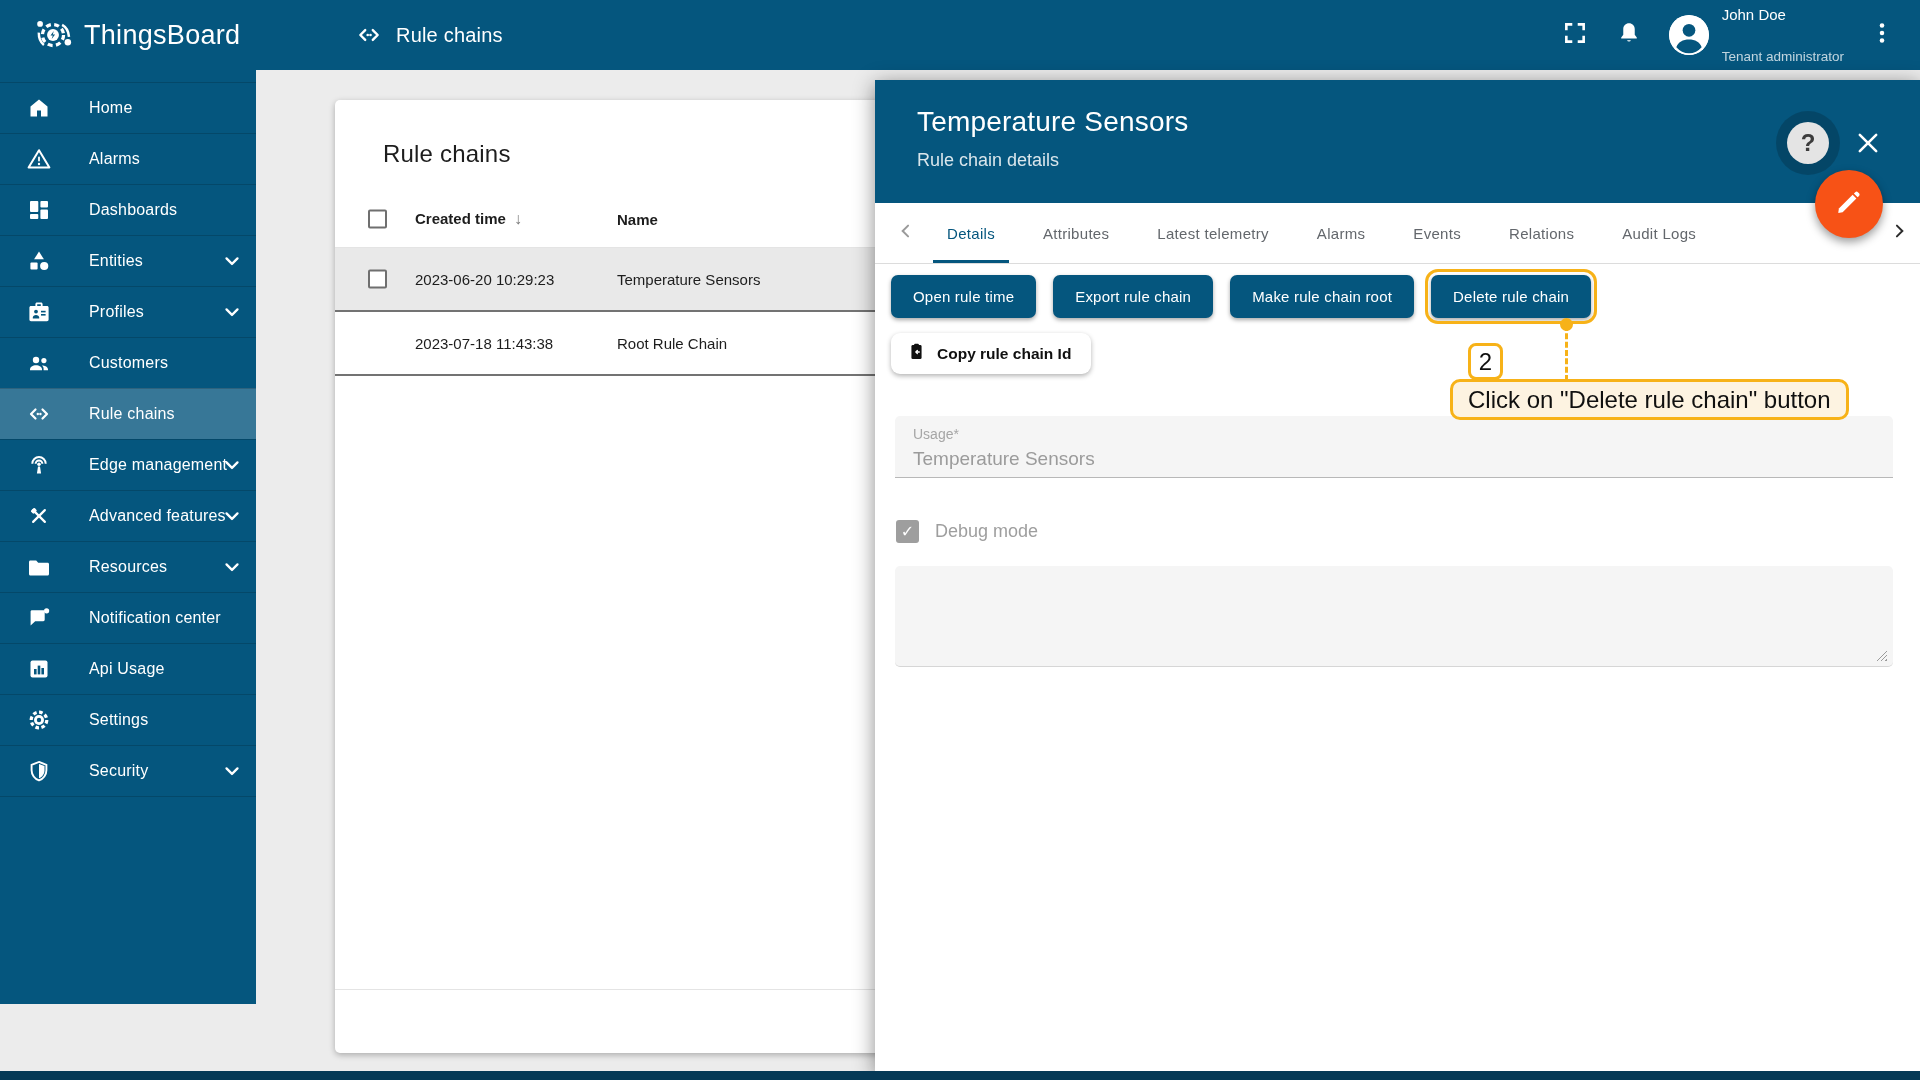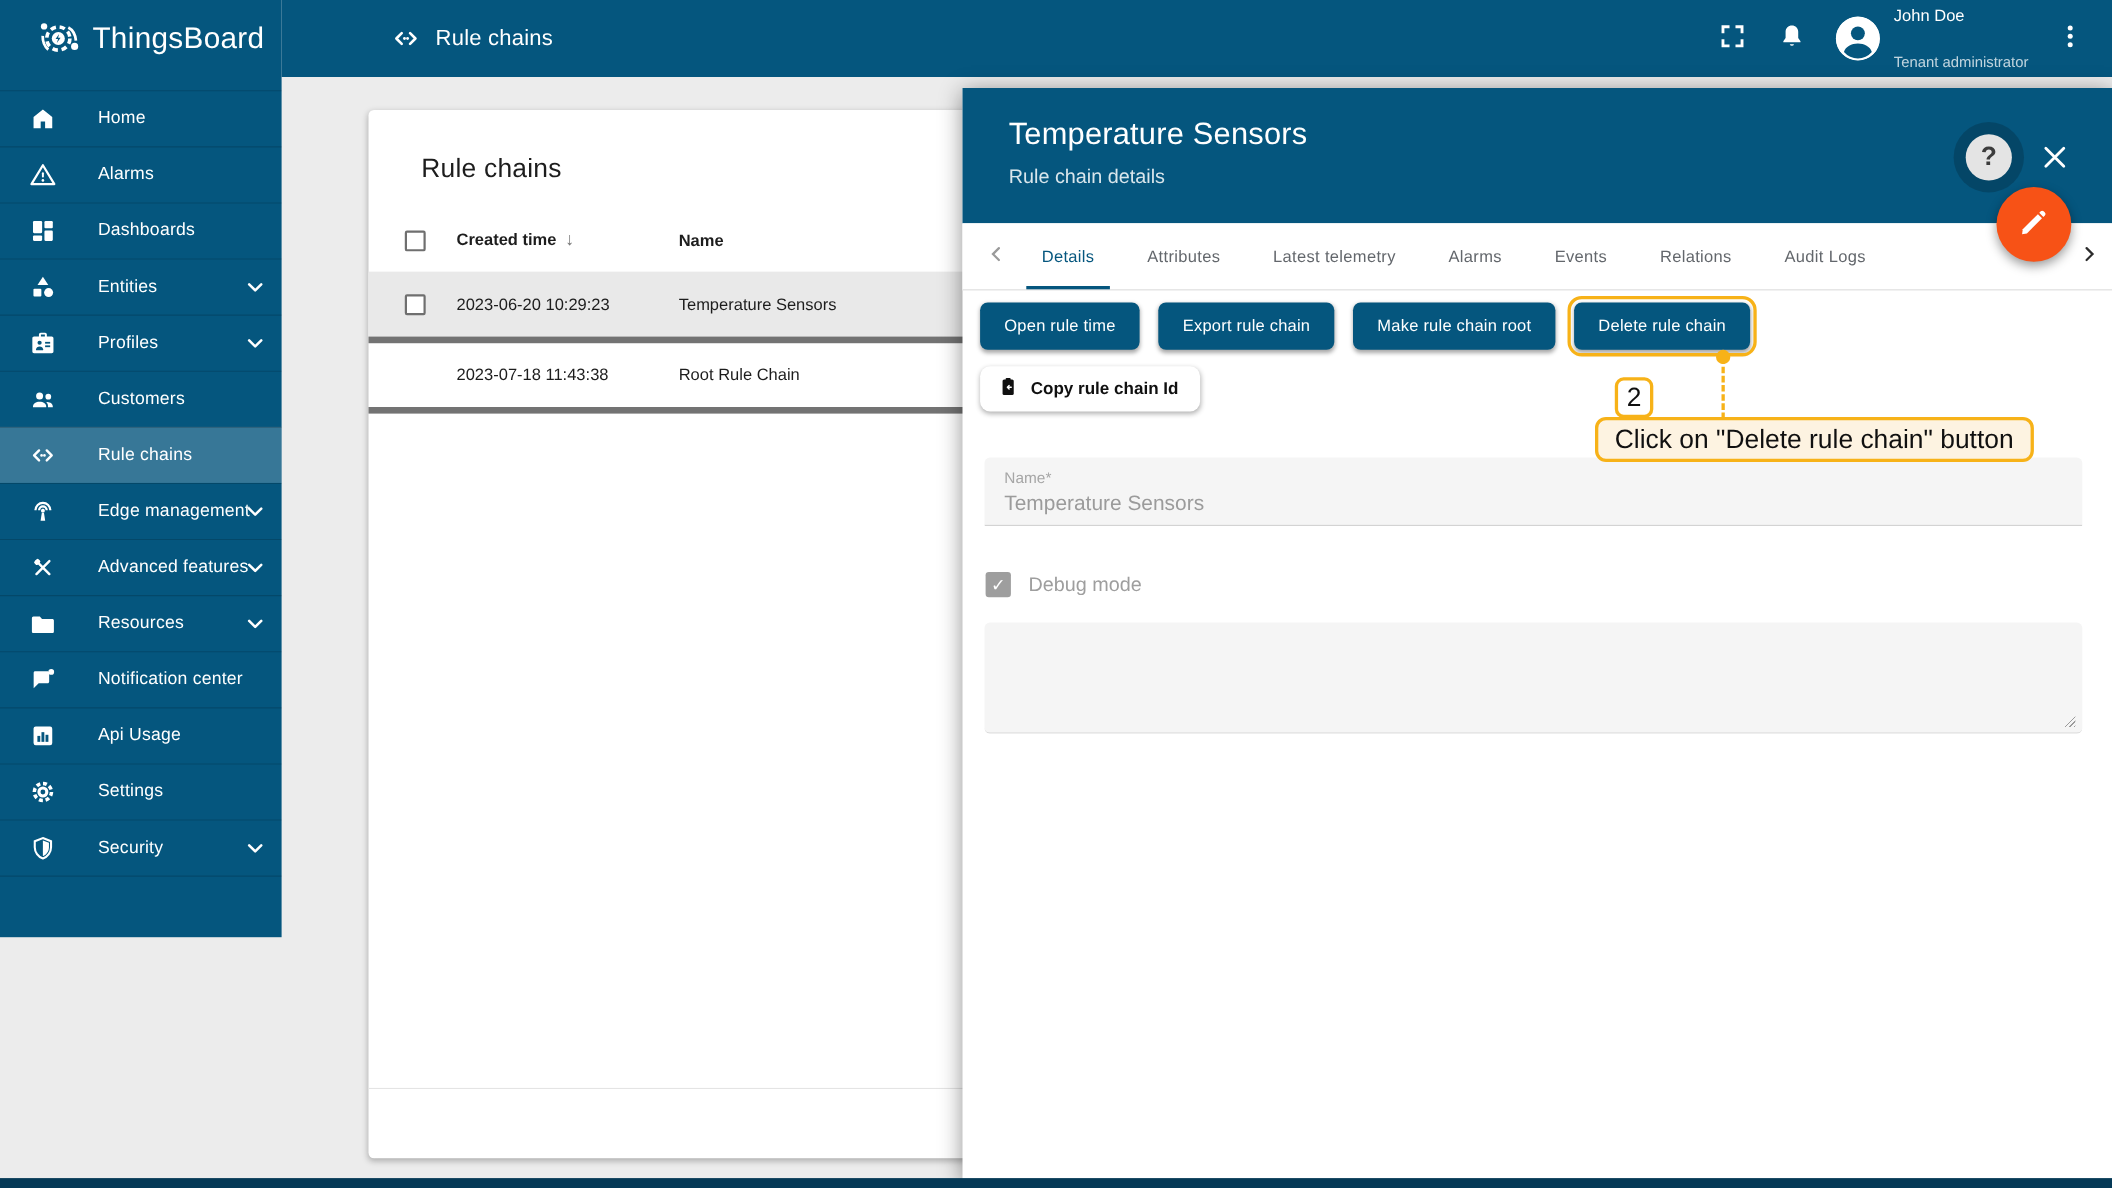--- a/index.html
+++ b/index.html
@@ -9,21 +9,21 @@
     --annotation-fill:#fdf3e1;
     --page-bg:#ececec;
     --selected-row:#e9e9e9;
     --bottom-strip:#053956;
   }
   *{box-sizing:border-box;margin:0;padding:0;}
   body{font-family:"Liberation Sans","DejaVu Sans",sans-serif;background:#fff;}
   .root{position:relative;width:1920px;height:1080px;overflow:hidden;background:var(--page-bg);}
 
   
-  .sidebar{position:absolute;left:0;top:0;width:256px;height:852px;background:var(--primary);z-index:6;}
+  .sidebar{position:absolute;left:0;top:0;width:256px;height:1004px;background:var(--primary);z-index:6;}
   .sidebar-header{height:70px;display:flex;align-items:center;padding-left:30px;gap:8px;color:#fff;cursor:pointer;}
   .logo-mark{width:46px;height:46px;display:flex;align-items:center;justify-content:center;}
   .logo-text{font-size:27px;font-weight:500;letter-spacing:.3px;}
   .menu{position:absolute;top:82px;left:0;right:0;border-bottom:1px solid rgba(0,0,0,.16);}
   .menu-item{position:relative;height:51px;display:flex;align-items:center;padding-left:27px;border-top:1px solid rgba(0,0,0,.16);color:#fff;cursor:pointer;gap:24px;}
   .menu-item.selected{background:rgba(255,255,255,.2);}
   .mi-icon{width:24px;height:24px;margin-right:14px;display:flex;align-items:center;justify-content:center;flex:none;}
   .mi-icon svg{width:24px;height:24px;}
   .mi-label{font-size:16px;font-weight:500;letter-spacing:.2px;white-space:nowrap;}
   .mi-chev{position:absolute;right:13px;top:50%;transform:translateY(-50%);width:22px;height:22px;}
@@ -46,21 +46,21 @@
   .card{position:absolute;left:335px;top:100px;width:562px;height:953px;background:#fff;border-radius:5px;box-shadow:0 2px 6px rgba(0,0,0,.28);z-index:2;}
   .card-title{padding:40px 0 0 48px;font-size:24px;color:#1d1d1d;letter-spacing:.2px;}
   .thead{position:absolute;top:90px;left:0;right:0;height:58px;border-bottom:1px solid #e4e4e4;}
   .cell-cb{position:absolute;left:33px;top:50%;transform:translateY(-50%);}
   .cell-created{position:absolute;left:80px;top:50%;transform:translateY(-50%);font-size:15px;color:#1d1d1d;white-space:nowrap;}
   .cell-name{position:absolute;left:282px;top:50%;transform:translateY(-50%);font-size:15px;color:#1d1d1d;white-space:nowrap;}
   .thead .cell-created,.thead .cell-name{font-weight:700;}
   .sort-arrow{color:#7b7b7b;font-size:16px;margin-left:8px;font-weight:400;}
   .checkbox{display:inline-block;width:19px;height:19px;border:2px solid #6f6f6f;border-radius:2px;background:#fff;cursor:pointer;}
   .trows{position:absolute;top:148px;left:0;right:0;}
-  .trow{position:relative;height:64px;border-bottom:6px solid #737373;cursor:pointer;}
+  .trow{position:relative;height:64px;border-bottom:2px solid #737373;cursor:pointer;}
   .trow.selected{background:var(--selected-row);}
   .tfoot{position:absolute;top:889px;left:0;right:0;height:64px;border-top:1px solid #e4e4e4;}
 
   
   .panel{position:absolute;left:875px;top:80px;width:1045px;height:992px;background:#fff;box-shadow:0 4px 20px rgba(0,0,0,.45);z-index:10;}
   .panel-header{position:relative;height:123px;background:var(--primary);color:#fff;padding:26px 0 0 42px;}
   .ph-title{font-size:28px;font-weight:400;letter-spacing:.2px;}
   .ph-sub{font-size:18px;margin-top:12px;color:rgba(255,255,255,.85);}
   .help-outer{position:absolute;left:901px;top:31px;width:64px;height:64px;border-radius:50%;background:rgba(0,0,0,.18);display:flex;align-items:center;justify-content:center;cursor:pointer;}
   .help-inner{width:42px;height:42px;border-radius:50%;background:#e4e4e4;color:#3c3c3c;font-size:24px;font-weight:700;display:flex;align-items:center;justify-content:center;}
@@ -445,21 +445,21 @@
       </span>
       <span>Copy rule chain Id</span>
     </button>
 
     <div class="anno-line"></div>
     <div class="anno-dot"></div>
     <div class="anno-step">2</div>
     <div class="anno-label">Click on "Delete rule chain" button</div>
 
     <div class="form-name">
-      <div class="fn-label">Name*</div>
+      <div class="fn-label">Usage*</div>
       <div class="fn-value">Temperature Sensors</div>
     </div>
     <div class="debug-row">
       <span class="dbg-box">
           <span>✓</span>
         </span>
       <span class="dbg-label">Debug mode</span>
     </div>
     <div class="form-desc">
       <div class="resize-handle"></div>

